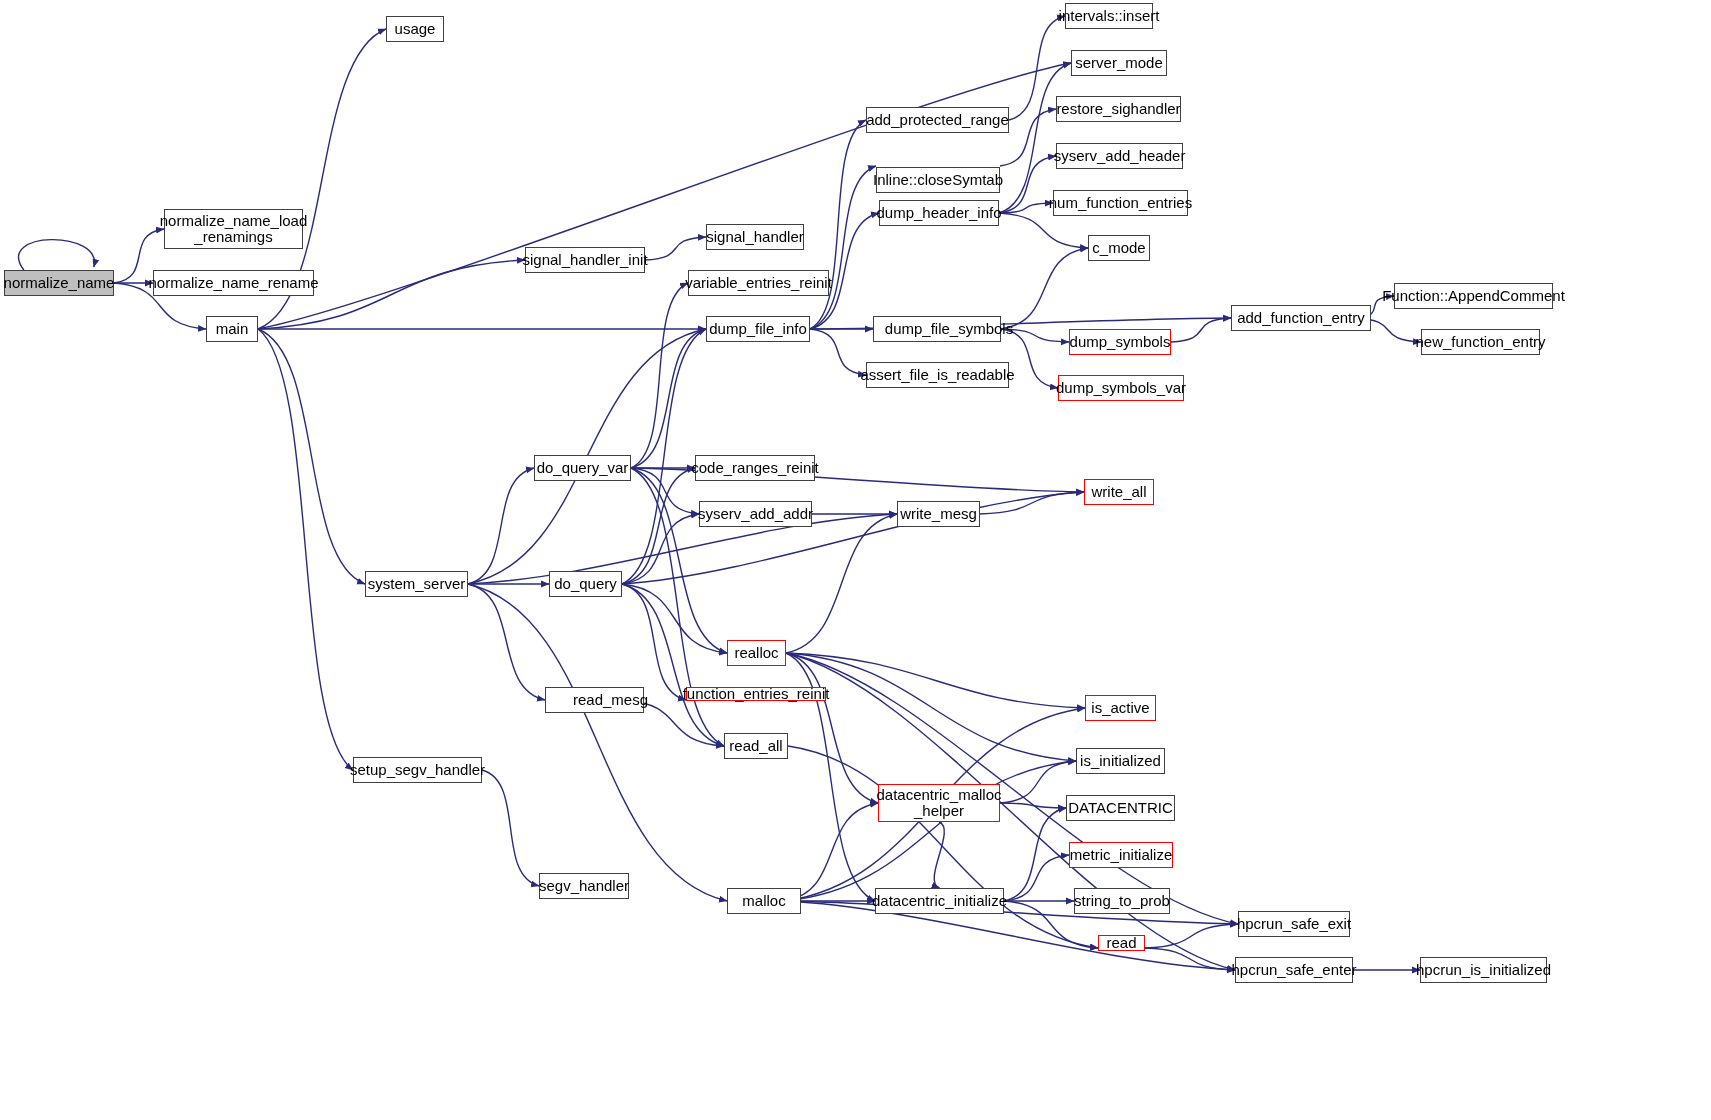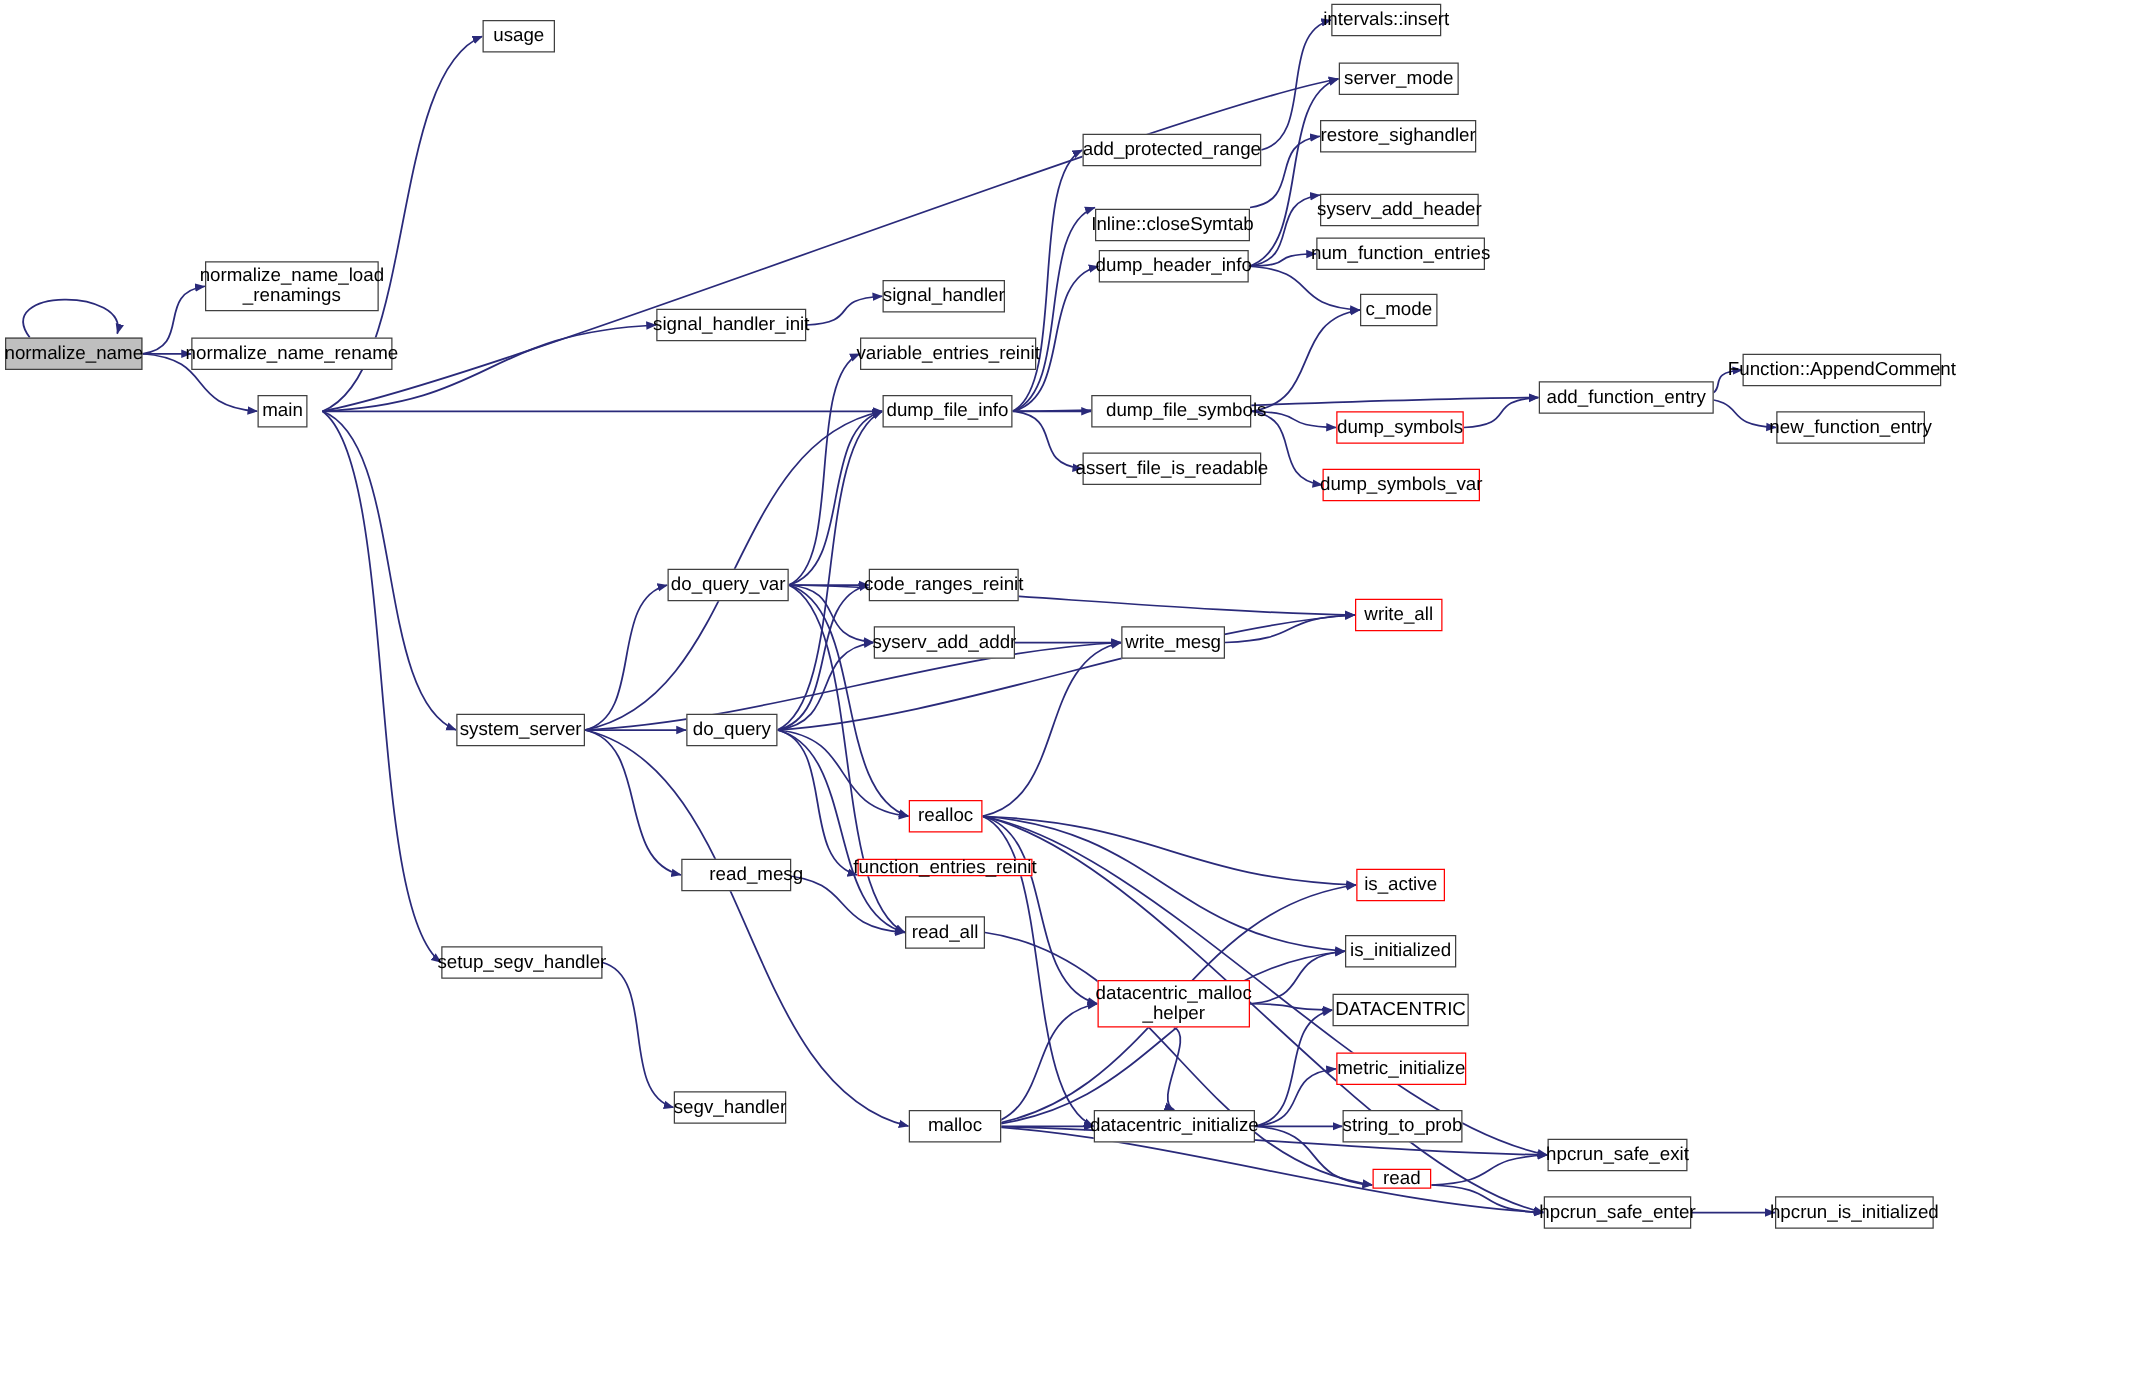--- a/index.html
+++ b/index.html
@@ -133,51 +133,51 @@
         <path d="M1145,948 C1204.85,945.6 1178.15,926.4 1238,924"></path>
         <path d="M1145,948 C1203.5,950.2 1176.5,967.8 1235,970"></path>
         <path d="M1353,970 C1401.15,970 1371.85,970 1420,970"></path>
       </g>
   </svg>
   <div id="node-layer">
       <div class="node current" style="left: 4px; top: 270px; width: 110px; height: 26px;">normalize_name</div>
       <div class="node" style="left: 164px; top: 209px; width: 139px; height: 40px;">normalize_name_load
 _renamings</div>
       <div class="node" style="left: 153px; top: 270px; width: 161px; height: 26px;">normalize_name_rename</div>
-      <div class="node" style="left: 206px; top: 316px; width: 40px; height: 26px;">main</div>
+      <div class="node" style="left: 206px; top: 316px; width: 52px; height: 26px;">main</div>
       <div class="node" style="left: 386px; top: 16px; width: 58px; height: 26px;">usage</div>
       <div class="node" style="left: 525px; top: 247px; width: 120px; height: 26px;">signal_handler_init</div>
       <div class="node" style="left: 706px; top: 224px; width: 98px; height: 26px;">signal_handler</div>
       <div class="node" style="left: 688px; top: 270px; width: 141px; height: 26px;">variable_entries_reinit</div>
       <div class="node" style="left: 706px; top: 316px; width: 104px; height: 26px;">dump_file_info</div>
       <div class="node" style="left: 866px; top: 107px; width: 143px; height: 26px;">add_protected_range</div>
       <div class="node" style="left: 876px; top: 167px; width: 124px; height: 26px;">Inline::closeSymtab</div>
       <div class="node" style="left: 879px; top: 200px; width: 120px; height: 26px;">dump_header_info</div>
       <div class="node" style="left: 873px; top: 316px; width: 128px; height: 26px; padding-left: 24px;">dump_file_symbols</div>
       <div class="node" style="left: 866px; top: 362px; width: 143px; height: 26px;">assert_file_is_readable</div>
       <div class="node" style="left: 1065px; top: 3px; width: 88px; height: 26px;">intervals::insert</div>
       <div class="node" style="left: 1071px; top: 50px; width: 96px; height: 26px;">server_mode</div>
       <div class="node" style="left: 1056px; top: 96px; width: 125px; height: 26px;">restore_sighandler</div>
-      <div class="node" style="left: 1056px; top: 143px; width: 127px; height: 26px; margin-top: 12px;">syserv_add_header</div>
+      <div class="node" style="left: 1056px; top: 143px; width: 127px; height: 26px;">syserv_add_header</div>
       <div class="node" style="left: 1053px; top: 190px; width: 135px; height: 26px;">num_function_entries</div>
       <div class="node" style="left: 1088px; top: 235px; width: 62px; height: 26px;">c_mode</div>
       <div class="node red" style="left: 1069px; top: 329px; width: 102px; height: 26px;">dump_symbols</div>
       <div class="node red" style="left: 1058px; top: 375px; width: 126px; height: 26px;">dump_symbols_var</div>
       <div class="node" style="left: 1231px; top: 305px; width: 140px; height: 26px;">add_function_entry</div>
       <div class="node" style="left: 1394px; top: 283px; width: 159px; height: 26px;">Function::AppendComment</div>
       <div class="node" style="left: 1421px; top: 329px; width: 119px; height: 26px;">new_function_entry</div>
       <div class="node" style="left: 534px; top: 455px; width: 97px; height: 26px;">do_query_var</div>
       <div class="node" style="left: 695px; top: 455px; width: 120px; height: 26px;">code_ranges_reinit</div>
       <div class="node" style="left: 699px; top: 501px; width: 113px; height: 26px;">syserv_add_addr</div>
       <div class="node" style="left: 897px; top: 501px; width: 83px; height: 26px;">write_mesg</div>
       <div class="node red" style="left: 1084px; top: 479px; width: 70px; height: 26px;">write_all</div>
       <div class="node" style="left: 365px; top: 571px; width: 103px; height: 26px;">system_server</div>
       <div class="node" style="left: 549px; top: 571px; width: 73px; height: 26px;">do_query</div>
       <div class="node red" style="left: 727px; top: 640px; width: 59px; height: 26px;">realloc</div>
-      <div class="node" style="left: 545px; top: 687px; width: 88px; height: 26px; padding-left: 32px;">read_mesg</div>
+      <div class="node" style="left: 545px; top: 687px; width: 99px; height: 26px; padding-left: 32px;">read_mesg</div>
       <div class="node red" style="left: 686px; top: 687px; width: 140px; height: 14px;">function_entries_reinit</div>
       <div class="node" style="left: 724px; top: 733px; width: 64px; height: 26px;">read_all</div>
       <div class="node" style="left: 353px; top: 757px; width: 129px; height: 26px;">setup_segv_handler</div>
       <div class="node red" style="left: 1085px; top: 695px; width: 71px; height: 26px;">is_active</div>
       <div class="node" style="left: 1076px; top: 748px; width: 89px; height: 26px;">is_initialized</div>
       <div class="node red" style="left: 878px; top: 784px; width: 122px; height: 38px;">datacentric_malloc
 _helper</div>
       <div class="node" style="left: 1066px; top: 795px; width: 109px; height: 26px;">DATACENTRIC</div>
       <div class="node red" style="left: 1069px; top: 842px; width: 104px; height: 26px;">metric_initialize</div>
       <div class="node" style="left: 539px; top: 873px; width: 90px; height: 26px;">segv_handler</div>

